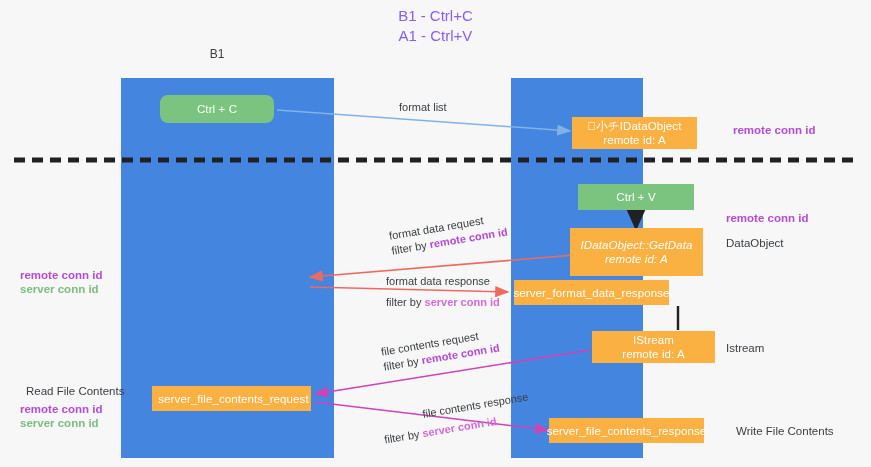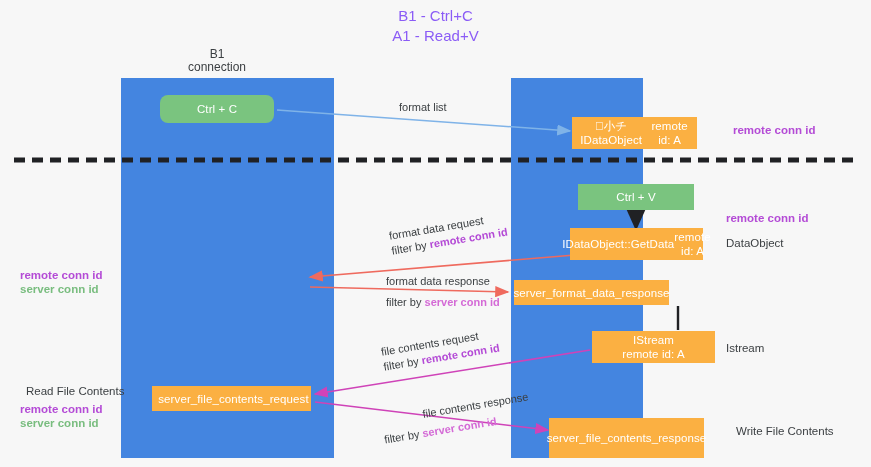--- a/index.html
+++ b/index.html
@@ -64,26 +64,25 @@
 
   svg.overlay{position:absolute;left:0;top:0;width:871px;height:467px;pointer-events:none;}
 </style>
 </head>
 <body>
 
 <div id="stage">
 
   <div class="abs title">
     <div>B1 - Ctrl+C</div>
-    <div>A1 - Read+V</div>
+    <div>A1 - Ctrl+V</div>
   </div>
 
   <div class="abs col-head" style="left:150px;top:48px;width:134px;">
     <div>B1</div>
-    <div>connection</div>
   </div>
   <div class="abs col-head" style="left:549px;top:48px;width:134px;">
   </div>
 
   <div class="abs lane" style="left:121px;top:78px;width:213px;height:380px;"></div>
   <div class="abs lane" style="left:511px;top:78px;width:132px;height:380px;"></div>
 
   <svg class="overlay" viewBox="0 0 871 467">
     <defs>
       <marker id="ah-blue" markerWidth="9" markerHeight="7" refX="8" refY="3.5" orient="auto">
@@ -112,43 +111,43 @@
 
     <path d="M 678 306 L 678 330" stroke="#202124" stroke-width="2.4" fill="none"></path>
 
     <line x1="590" y1="350" x2="315" y2="394" stroke="#cf43b8" stroke-width="1.6" marker-end="url(#ah-mag)"></line>
 
     <line x1="315" y1="402" x2="548" y2="430" stroke="#cf43b8" stroke-width="1.6" marker-end="url(#ah-mag)"></line>
   </svg>
 
   <div class="abs node green" style="left:160px;top:95px;width:114px;height:28px;border-radius:8px;">Ctrl + C</div>
 
-  <div class="abs node orange" style="left:572px;top:117px;width:125px;height:32px;flex-direction:row;align-items:center;">
+  <div class="abs node orange" style="left:572px;top:117px;width:125px;height:32px;flex-direction:column;align-items:center;">
     <span>小チIDataObject</span>
     <span>remote id: A</span>
   </div>
 
   <div class="abs node green" style="left:578px;top:184px;width:116px;height:26px;">Ctrl + V</div>
 
-  <div class="abs node orange" style="left:570px;top:228px;width:133px;height:32px;flex-direction:row;">
+  <div class="abs node orange" style="left:570px;top:228px;width:133px;height:48px;flex-direction:column;font-style:italic;">
     <span>IDataObject::GetData</span>
     <span>remote id: A</span>
   </div>
 
 
   <div class="abs node orange" style="left:514px;top:280px;width:155px;height:25px;">server_format_data_response</div>
 
   <div class="abs node orange" style="left:592px;top:331px;width:123px;height:32px;flex-direction:column;">
     <span>IStream</span>
     <span>remote id: A</span>
   </div>
 
   <div class="abs node orange" style="left:152px;top:386px;width:159px;height:25px;padding-left:8px;">server_file_contents_request</div>
 
-  <div class="abs node orange" style="left:549px;top:418px;width:155px;height:40px;">server_file_contents_response</div>
+  <div class="abs node orange" style="left:549px;top:418px;width:155px;height:25px;">server_file_contents_response</div>
 
   <div class="abs elabel" style="left:399px;top:100px;">format list</div>
 
   <div class="abs elabel rot-up" style="left:388px;top:229px;">
     <div>format data request</div>
     <div><span>filter by </span><b class="purple">remote conn id</b></div>
   </div>
 
   <div class="abs elabel" style="left:386px;top:274px;">
     <div>format data response</div>

